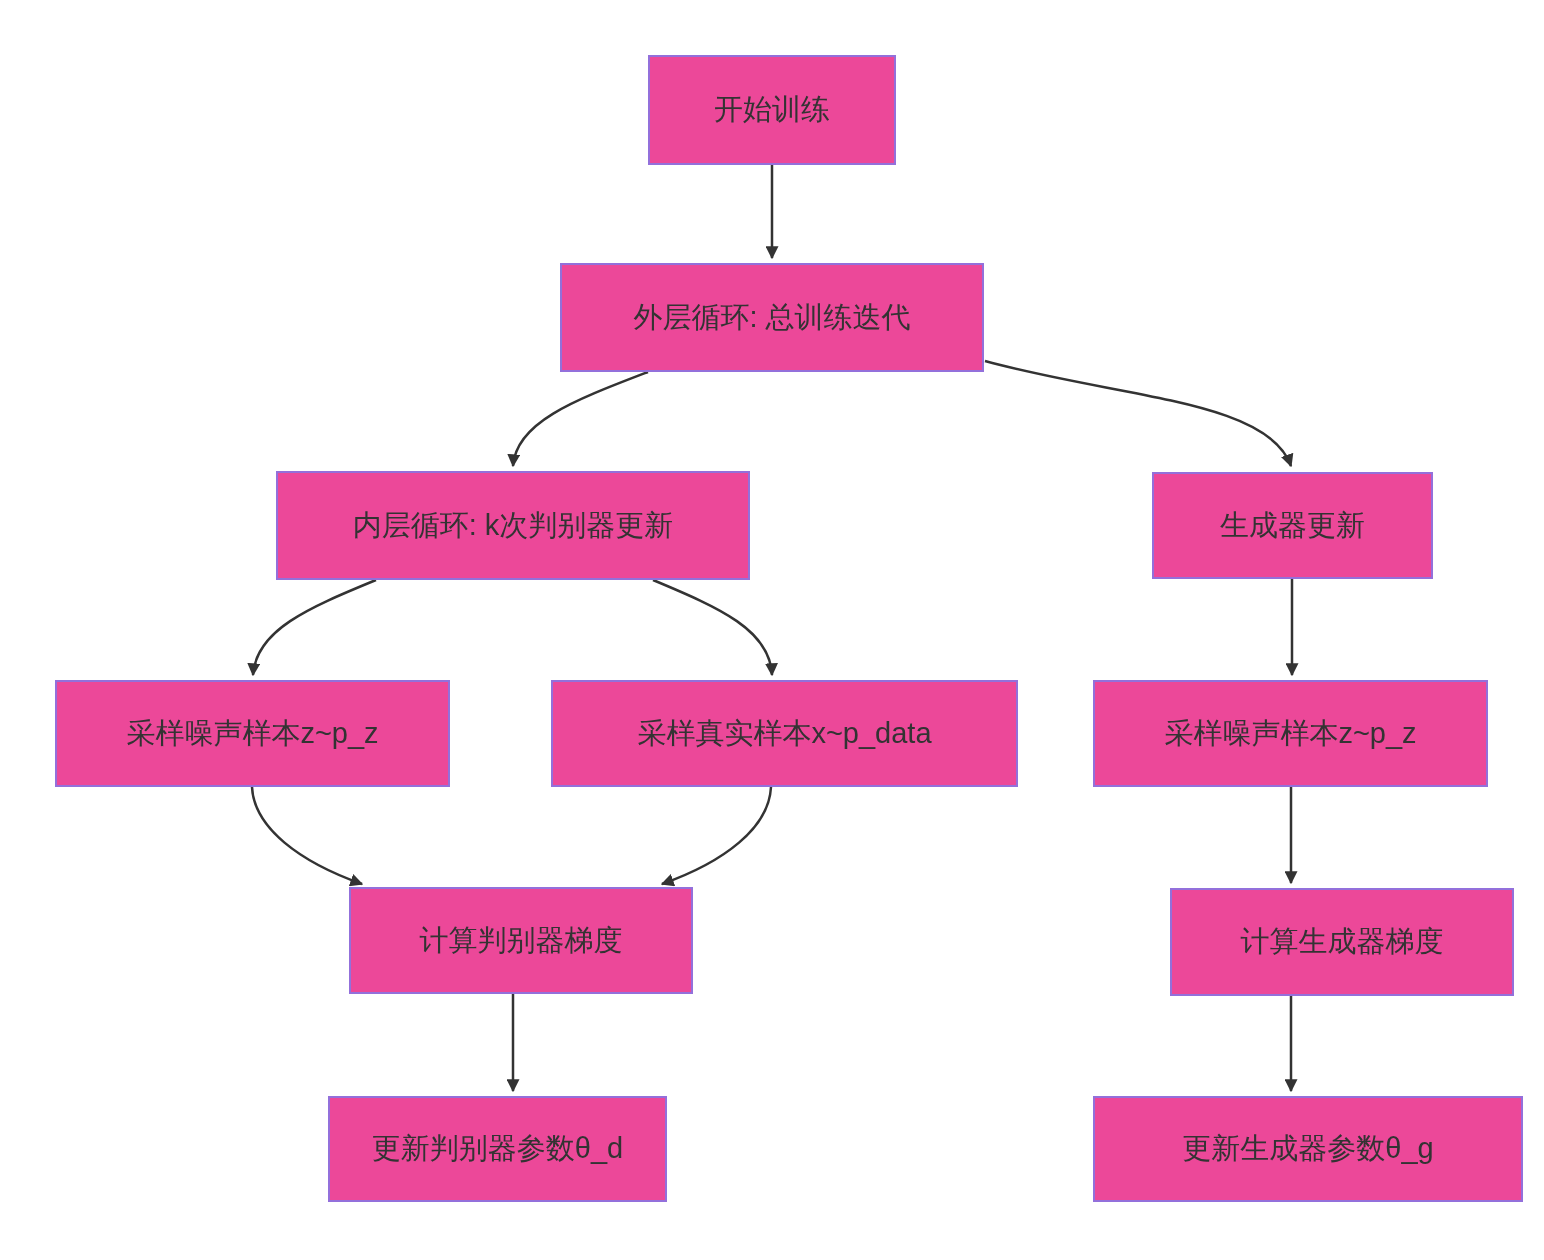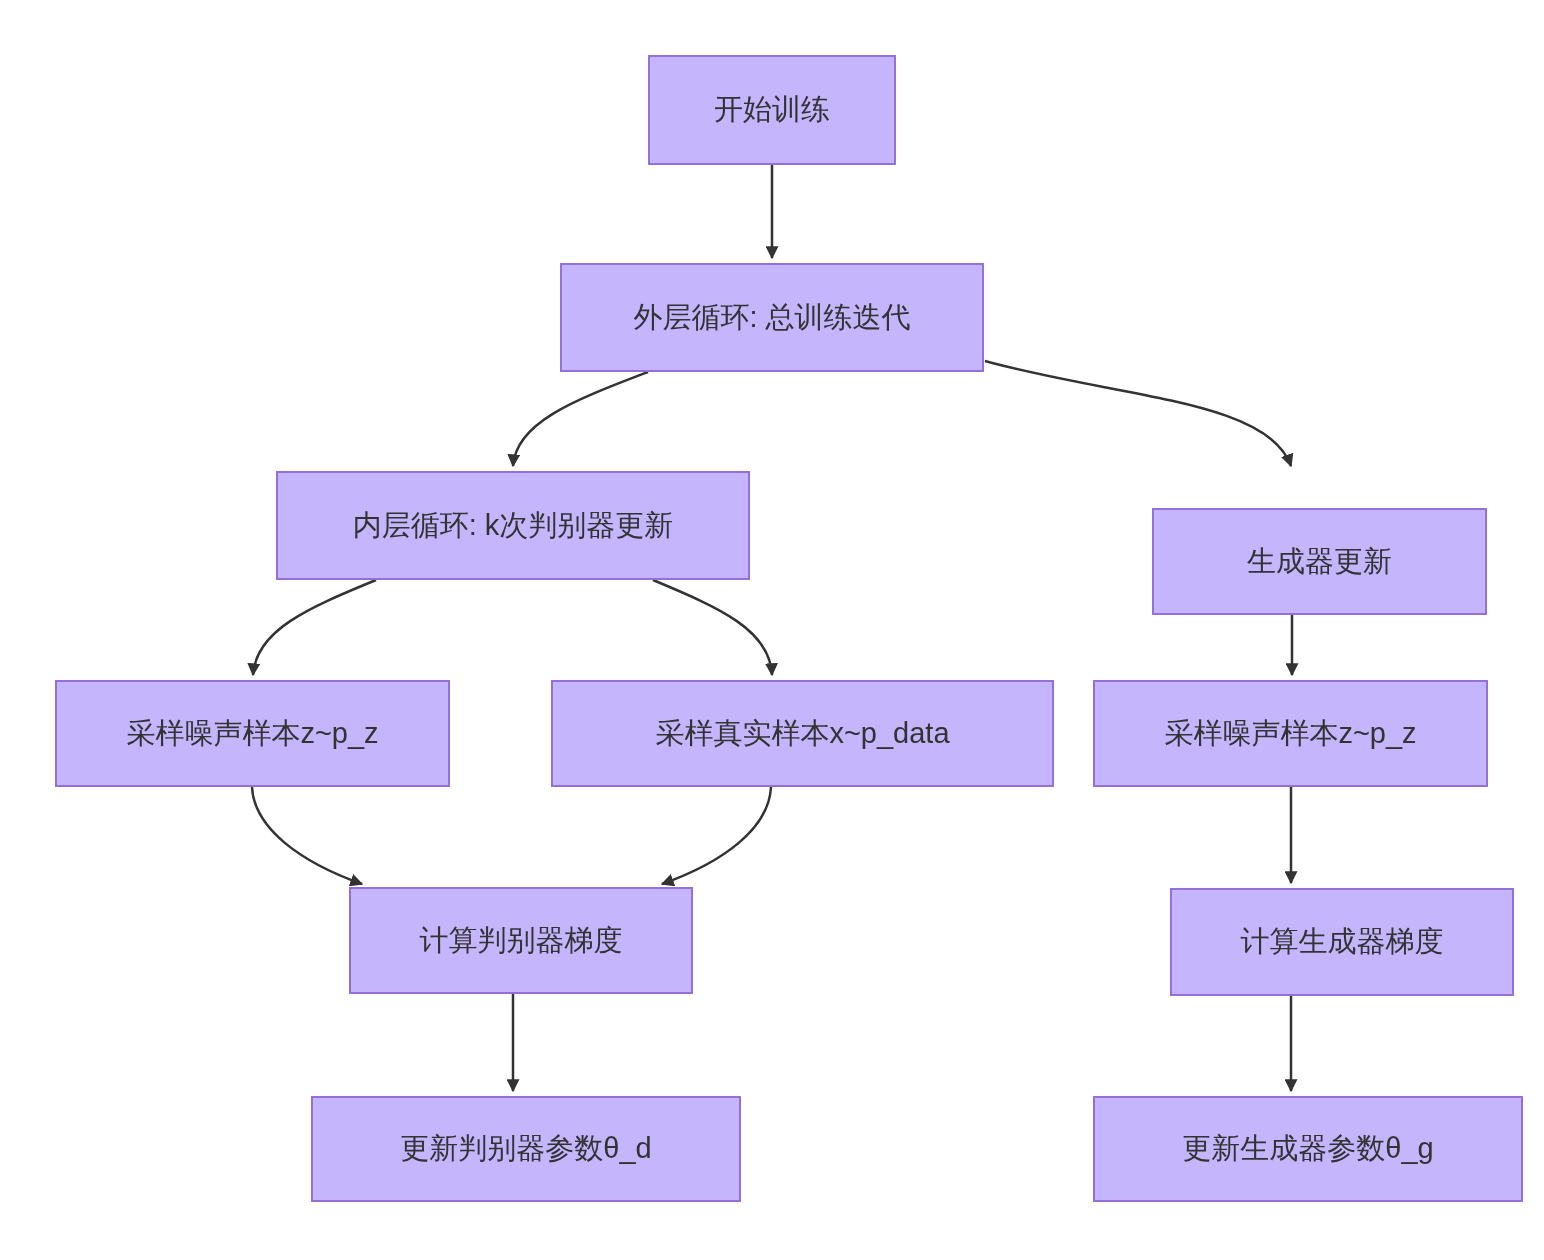--- a/index.html
+++ b/index.html
@@ -23,21 +23,21 @@
     height: 1260px;
   }
   .edges path.edge {
     fill: none;
     stroke: #333333;
     stroke-width: 2.5px;
   }
   .node {
     position: absolute;
     box-sizing: border-box;
-    background: #c4b5fd;
+    background: #ec4899;
     border: 2px solid #9370DB;
     display: flex;
     align-items: center;
     justify-content: center;
     text-align: center;
   }
   .node-label {
     color: #333333;
     font-size: 29px;
     line-height: 1.3;
@@ -88,33 +88,33 @@
   </div>
 
   <div class="node" style="left:276px; top:471px; width:474px; height:109px;">
     <span class="node-label">内层循环: k次判别器更新</span>
   </div>
 
   <div class="node" style="left:55px; top:680px; width:395px; height:107px;">
     <span class="node-label">采样噪声样本z~p_z</span>
   </div>
 
-  <div class="node" style="left:551px; top:680px; width:503px; height:107px;justify-content:center;">
+  <div class="node" style="left:551px; top:680px; width:467px; height:107px;justify-content:center;">
     <span class="node-label">采样真实样本x~p_data</span>
   </div>
 
   <div class="node" style="left:349px; top:887px; width:344px; height:107px;">
     <span class="node-label">计算判别器梯度</span>
   </div>
 
-  <div class="node" style="left:311px; top:1096px; width:430px; height:106px;">
+  <div class="node" style="left:328px; top:1096px; width:339px; height:106px;">
     <span class="node-label">更新判别器参数θ_d</span>
   </div>
 
-  <div class="node" style="left:1152px; top:472px; width:335px; height:107px;margin-top:36px;">
+  <div class="node" style="left:1152px; top:472px; width:281px; height:107px;">
     <span class="node-label">生成器更新</span>
   </div>
 
   <div class="node" style="left:1093px; top:680px; width:395px; height:107px;">
     <span class="node-label">采样噪声样本z~p_z</span>
   </div>
 
   <div class="node" style="left:1170px; top:888px; width:344px; height:108px;">
     <span class="node-label">计算生成器梯度</span>
   </div>

